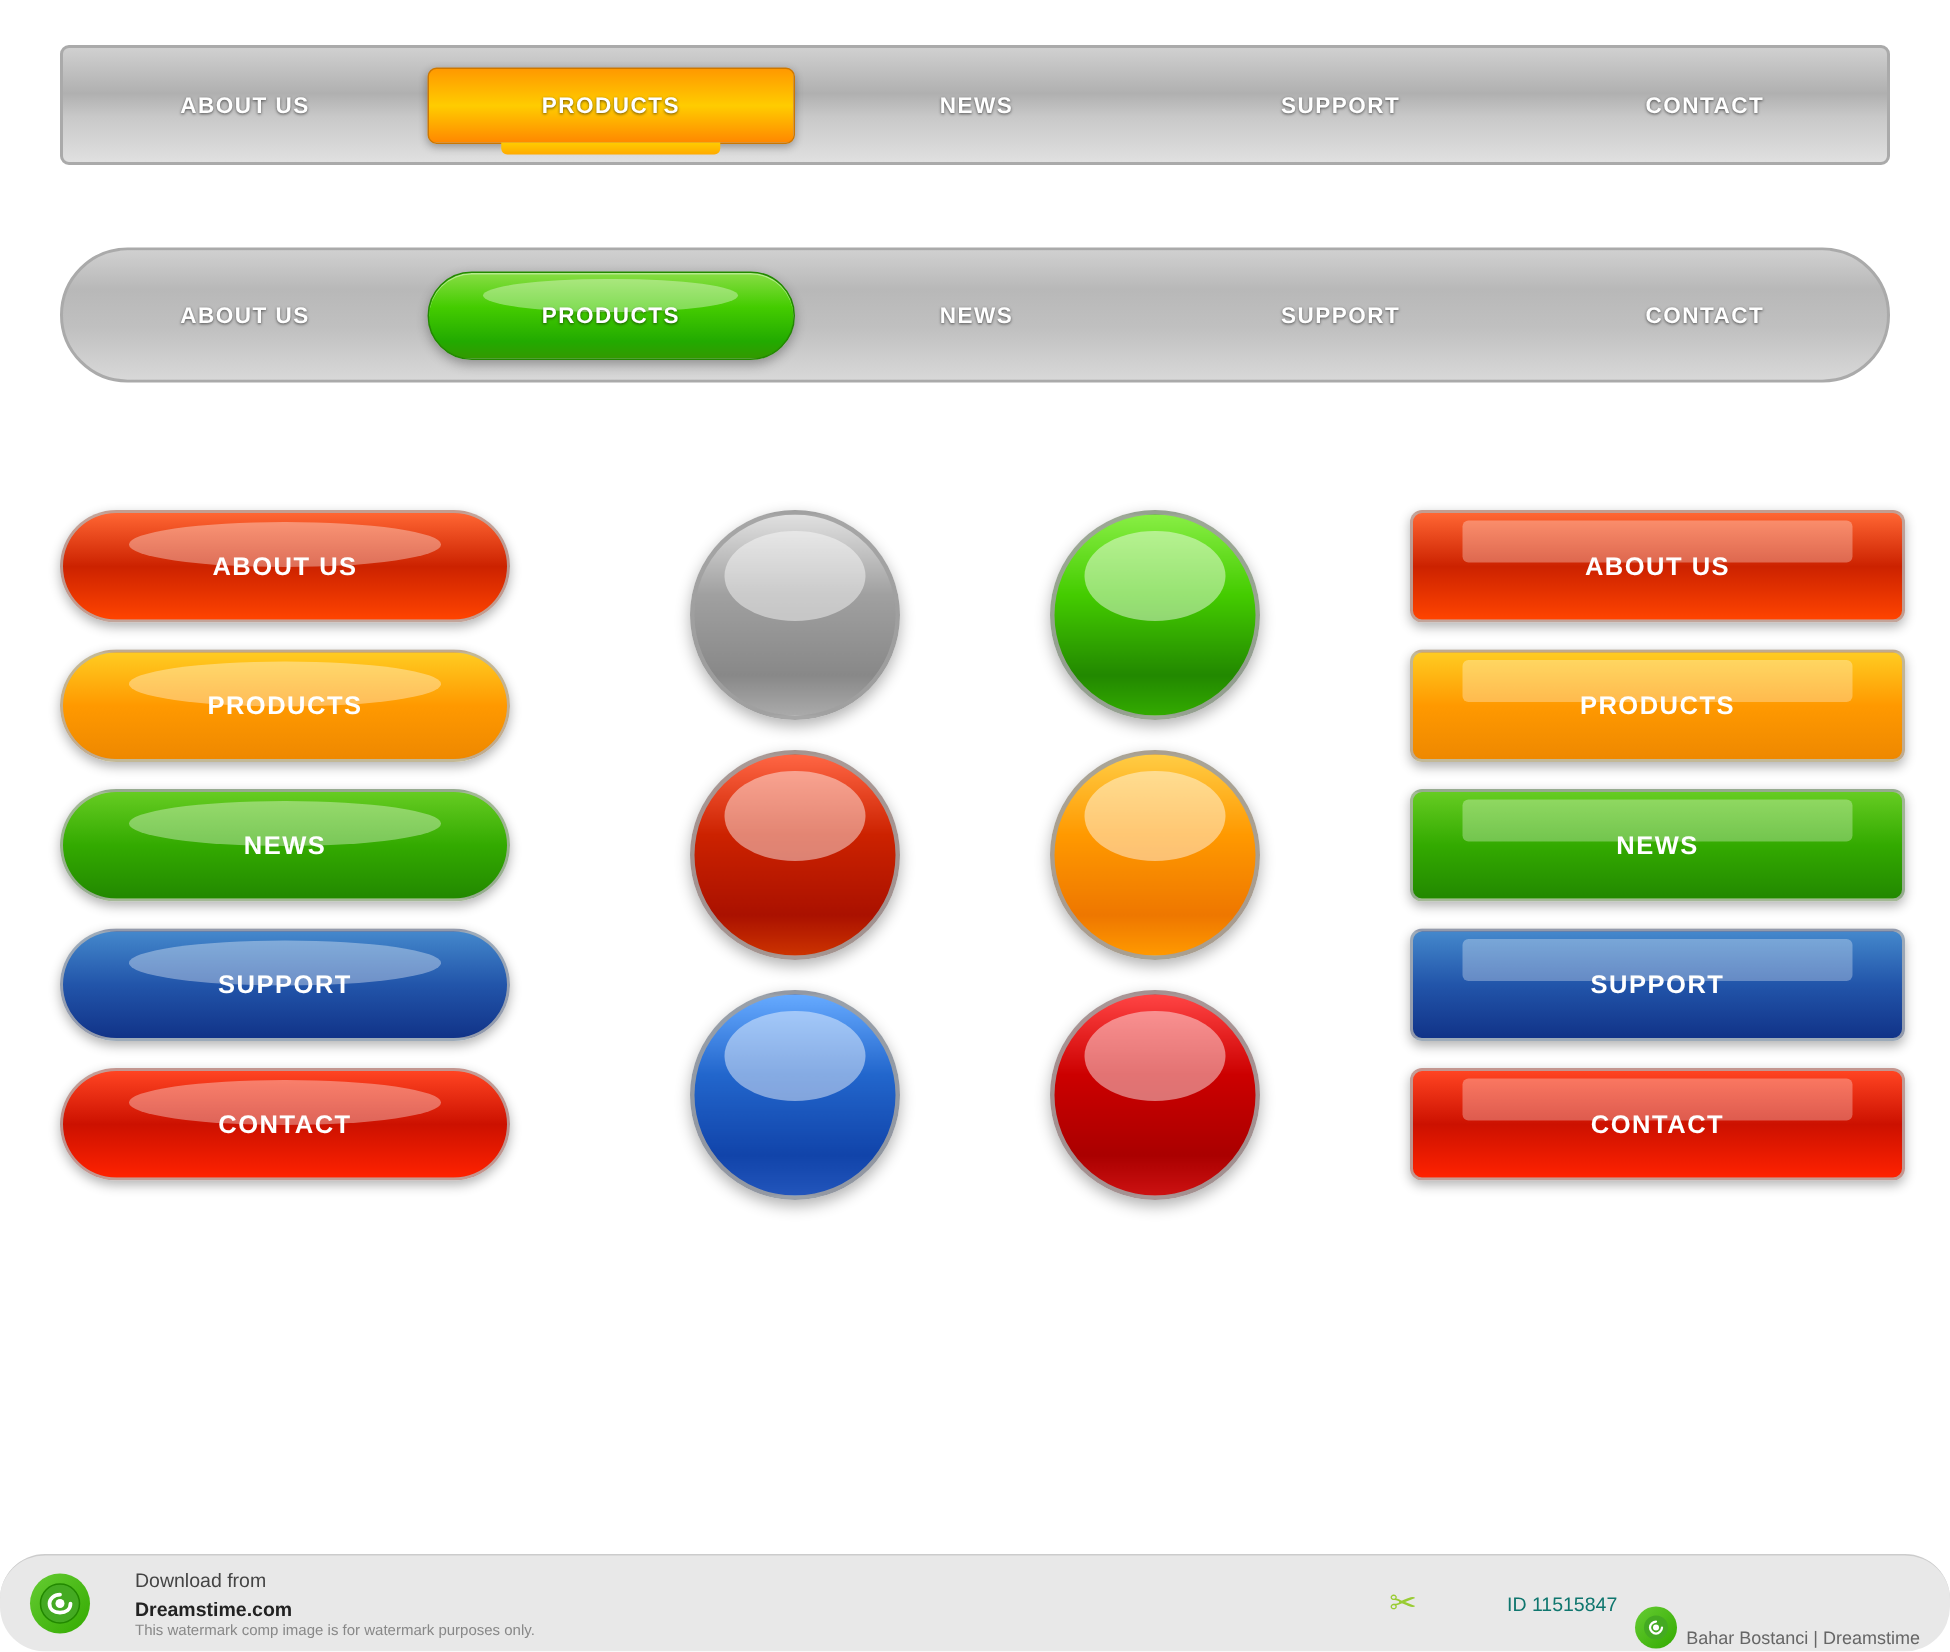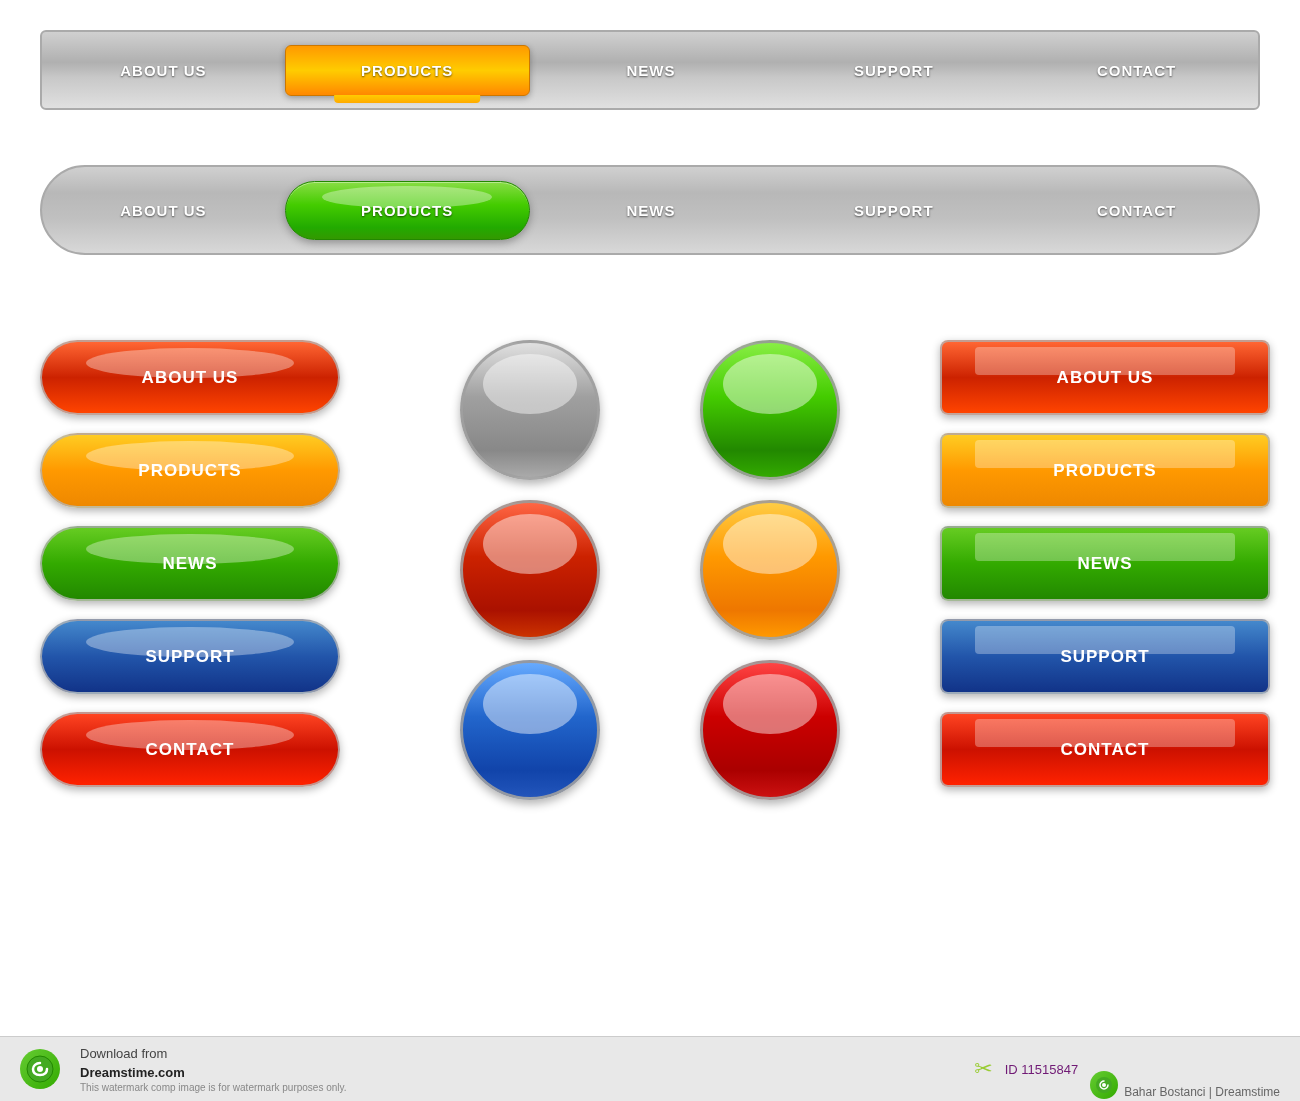--- a/index.html
+++ b/index.html
@@ -221,21 +221,22 @@
       position: absolute;
       bottom: 0;
       left: 0;
       right: 0;
       height: 65px;
       background: #e8e8e8;
       border-top: 1px solid #ccc;
       display: flex;
       align-items: center;
       padding: 0 20px;
-      gap: 20px;
+      gap: 30px;
+      border-radius: 30px;
     }
     .footer-logo {
       width: 40px;
       height: 40px;
       background: linear-gradient(135deg, #66cc33, #33aa00);
       border-radius: 50%;
       display: flex;
       align-items: center;
       justify-content: center;
       font-size: 20px;
@@ -260,21 +261,22 @@
     .footer-right {
       margin-left: auto;
       display: flex;
       align-items: center;
       gap: 12px;
       font-size: 12px;
       color: #666;
     }
     .footer-id {
       font-size: 13px;
-      color: #701a75;
+      color: #0f766e;
+      margin-left: 48px;
     }
     .footer-logo2 {
       display: flex;
       align-items: flex-end;
       gap: 6px;
       margin-top: 31px;
     }
     .dt-logo-small {
       width: 28px;
       height: 28px;

